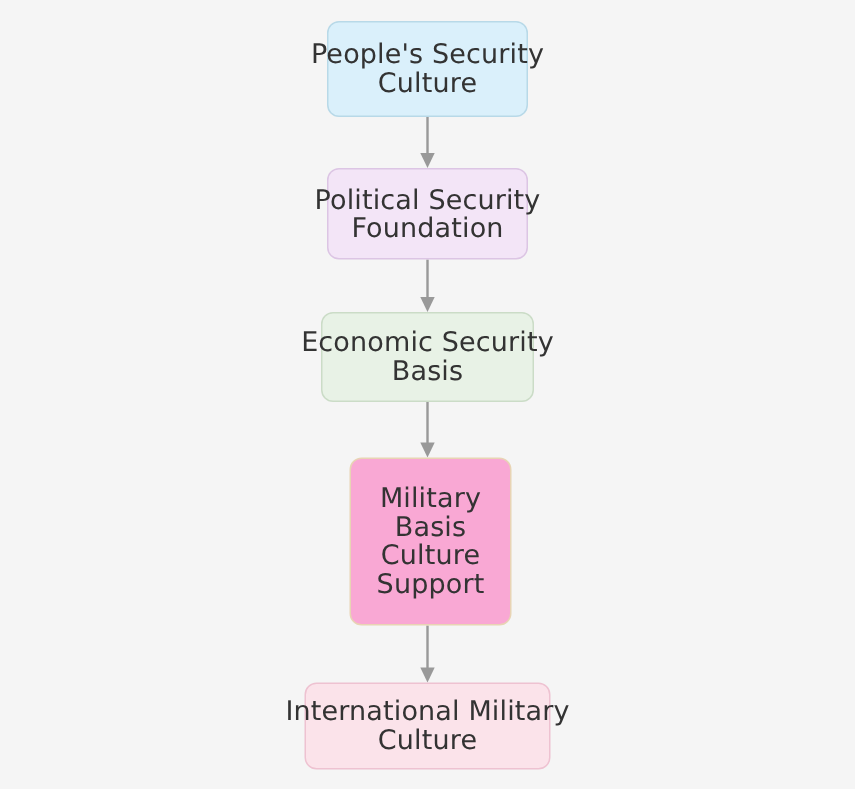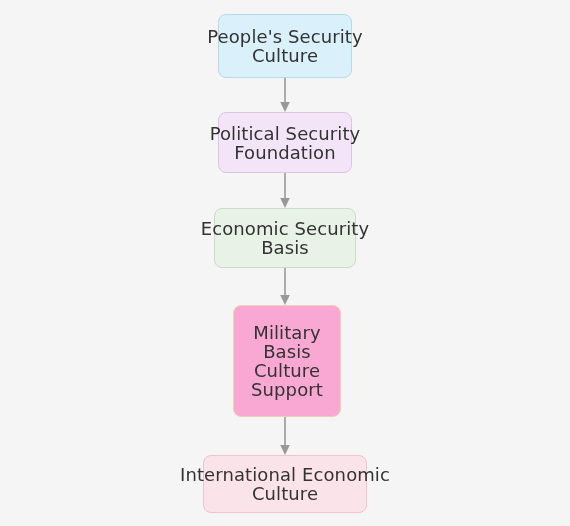--- a/index.html
+++ b/index.html
@@ -103,17 +103,17 @@
   </div>
 
   <div class="node" style="left: 233px; top: 305px; width: 108px; height: 112px; background: #f9a8d4; border-color: rgb(232, 212, 180);">
     <span class="node-label">Military</span>
     <span class="node-label">Basis</span>
     <span class="node-label">Culture</span>
     <span class="node-label">Support</span>
   </div>
 
   <div class="node" style="left: 203px; top: 455px; width: 164px; height: 58px; background: rgb(251, 227, 234); border-color: rgb(238, 194, 209);">
-    <span class="node-label">International Economic</span>
+    <span class="node-label">International Military</span>
     <span class="node-label">Culture</span>
   </div>
 
 </div>
 
 </body></html>

